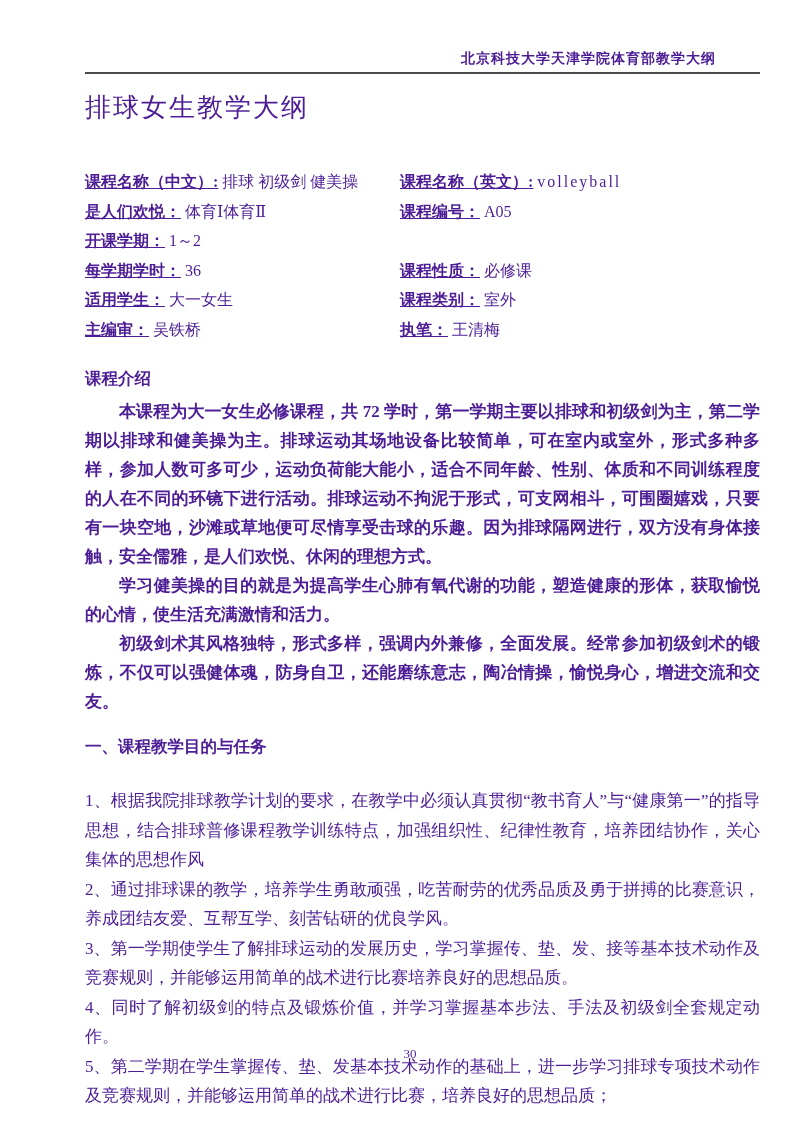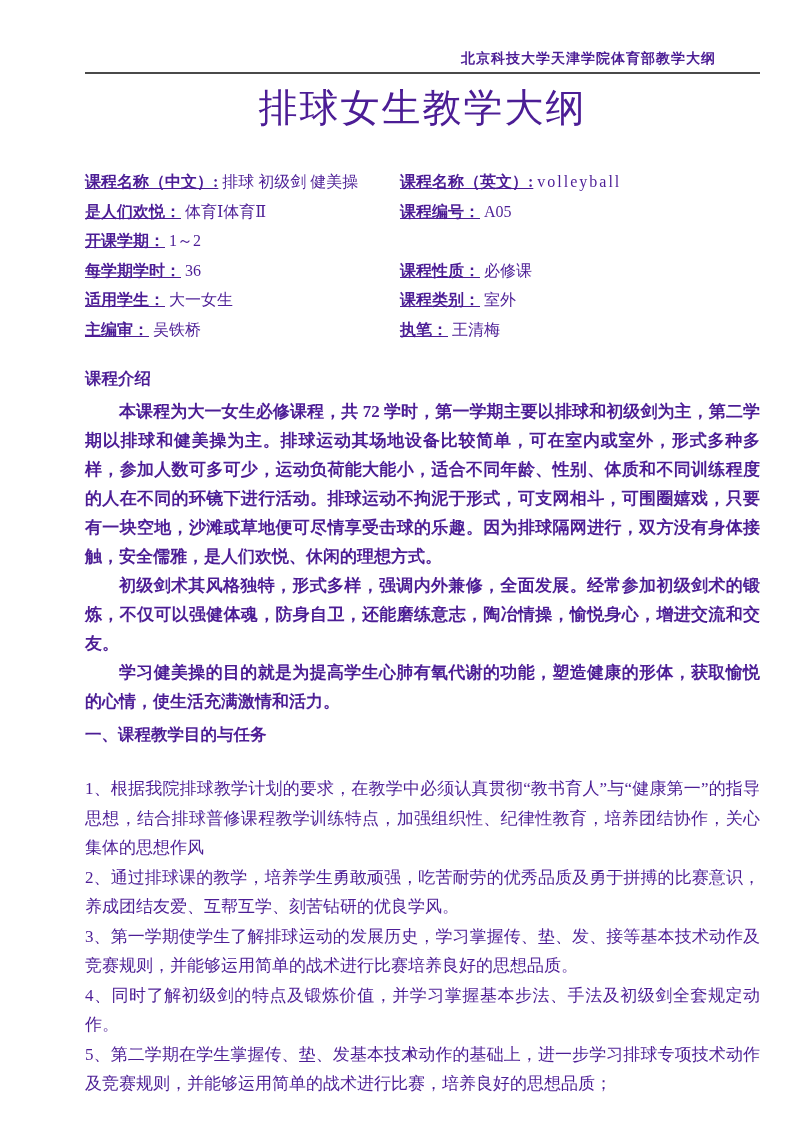--- a/index.html
+++ b/index.html
@@ -23,40 +23,40 @@
     padding-right:44px;
     font-size:14px;
     font-weight:bold;
     letter-spacing:1px;
     padding-bottom:4px;
     border-bottom:2px solid #4a4a4a;
     line-height:18px;
   }
   .doc-title {
     margin-top:13px;
-    text-align:center;
-    font-size:39px;
+    text-align:left;
+    font-size:26px;
     letter-spacing:2px;
     line-height:42px;
     font-weight:normal;
   }
   .info-grid { margin-top:38px; font-size:16px; }
   .info-row { display:flex; line-height:29.5px; }
   .info-cell-left  { flex:0 0 315px; }
   .info-cell-right { flex:1; }
   .lbl { font-weight:bold;text-decoration:underline; }
   .val { font-weight:normal; }
   .val-en { letter-spacing:2px; }
   .sec-heading {
     font-size:16.5px;
     font-weight:bold;
     line-height:22px;
   }
   .sec-heading.intro { margin-top:24px; }
-  .sec-heading.objectives { margin-top:8px; }
+  .sec-heading.objectives { margin-top:20px; }
   .paragraphs { margin-top:7px; }
   .para {
     margin:0;
     font-size:17px;
     line-height:29px;
     text-align:justify;
     text-indent:2em;
     font-weight:bold;
   }
   .objective-list { margin-top:28px; }
@@ -143,22 +143,22 @@
           <span class="lbl">执笔：</span>
           <span class="val">王清梅</span>
         </div>
       </div>
     </div>
 
     <div class="sec-heading intro">课程介绍</div>
 
     <div class="paragraphs">
       <p class="para">本课程为大一女生必修课程，共 72 学时，第一学期主要以排球和初级剑为主，第二学期以排球和健美操为主。排球运动其场地设备比较简单，可在室内或室外，形式多种多样，参加人数可多可少，运动负荷能大能小，适合不同年龄、性别、体质和不同训练程度的人在不同的环镜下进行活动。排球运动不拘泥于形式，可支网相斗，可围圈嬉戏，只要有一块空地，沙滩或草地便可尽情享受击球的乐趣。因为排球隔网进行，双方没有身体接触，安全儒雅，是人们欢悦、休闲的理想方式。</p>
+      <p class="para">学习健美操的目的就是为提高学生心肺有氧代谢的功能，塑造健康的形体，获取愉悦的心情，使生活充满激情和活力。</p>
       <p class="para">初级剑术其风格独特，形式多样，强调内外兼修，全面发展。经常参加初级剑术的锻炼，不仅可以强健体魂，防身自卫，还能磨练意志，陶冶情操，愉悦身心，增进交流和交友。</p>
-      <p class="para">学习健美操的目的就是为提高学生心肺有氧代谢的功能，塑造健康的形体，获取愉悦的心情，使生活充满激情和活力。</p>
     </div>
 
     <div class="sec-heading objectives">一、课程教学目的与任务</div>
 
     <div class="objective-list">
       <p class="obj-item">1、根据我院排球教学计划的要求，在教学中必须认真贯彻“教书育人”与“健康第一”的指导思想，结合排球普修课程教学训练特点，加强组织性、纪律性教育，培养团结协作，关心集体的思想作风</p>
       <p class="obj-item">2、通过排球课的教学，培养学生勇敢顽强，吃苦耐劳的优秀品质及勇于拼搏的比赛意识，养成团结友爱、互帮互学、刻苦钻研的优良学风。</p>
       <p class="obj-item">3、第一学期使学生了解排球运动的发展历史，学习掌握传、垫、发、接等基本技术动作及竞赛规则，并能够运用简单的战术进行比赛培养良好的思想品质。</p>
       <p class="obj-item">4、同时了解初级剑的特点及锻炼价值，并学习掌握基本步法、手法及初级剑全套规定动作。</p>
       <p class="obj-item">5、第二学期在学生掌握传、垫、发基本技术动作的基础上，进一步学习排球专项技术动作及竞赛规则，并能够运用简单的战术进行比赛，培养良好的思想品质；</p>

